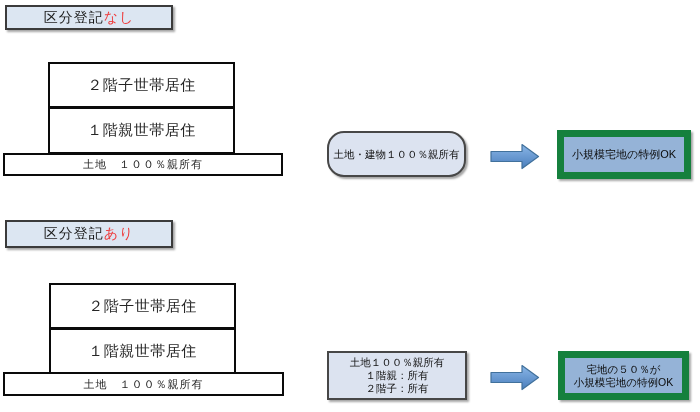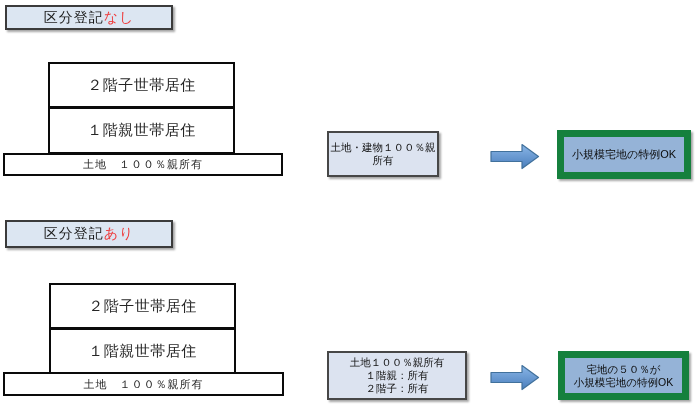--- a/index.html
+++ b/index.html
@@ -10,21 +10,21 @@
     font-family: "Liberation Sans", "DejaVu Sans", sans-serif;
     color: #1a1a1a;
     overflow: hidden;
   }
   .abs { position: absolute; }
   .box {
     display: flex;
     flex-direction: column;
     align-items: center;
     justify-content: center;
-    text-align: center;
+    text-align: left;
   }
   .title-box {
     background: var(--title-bg, #dce6f2);
     border: 2px solid #3b3b3b;
     box-shadow: 2px 2px 2px rgba(0,0,0,0.35);
     font-size: 14px;
     letter-spacing: 1px;
     color: #1a1a1a;
     flex-direction: row;
   }
@@ -70,21 +70,21 @@
   </div>
 
   <div class="abs box white-box" style="left:48px; top:107px; width:187px; height:47px;">
     <span>１階親世帯居住</span>
   </div>
 
   <div class="abs box white-box land-box" style="left:3px; top:153px; width:280px; height:23px;">
     <span>土地　１００％親所有</span>
   </div>
 
-  <div class="abs box cond-box" style="left:327px; top:131px; width:112px; height:46px;">
+  <div class="abs box cond-box" style="left:327px; top:131px; width:139px; height:46px;border-radius:17px;">
     <span>土地・建物１００％親所有</span>
   </div>
 
   <svg class="abs arrow-wrap" style="left:490px; top:143px;" width="50" height="27" viewBox="0 0 50 27">
     <defs>
       <linearGradient id="arrowGrad1" x1="0" y1="0" x2="0" y2="1">
         <stop offset="0" stop-color="#8ab6e7"></stop>
         <stop offset="1" stop-color="#4a7ebc"></stop>
       </linearGradient>
     </defs>

